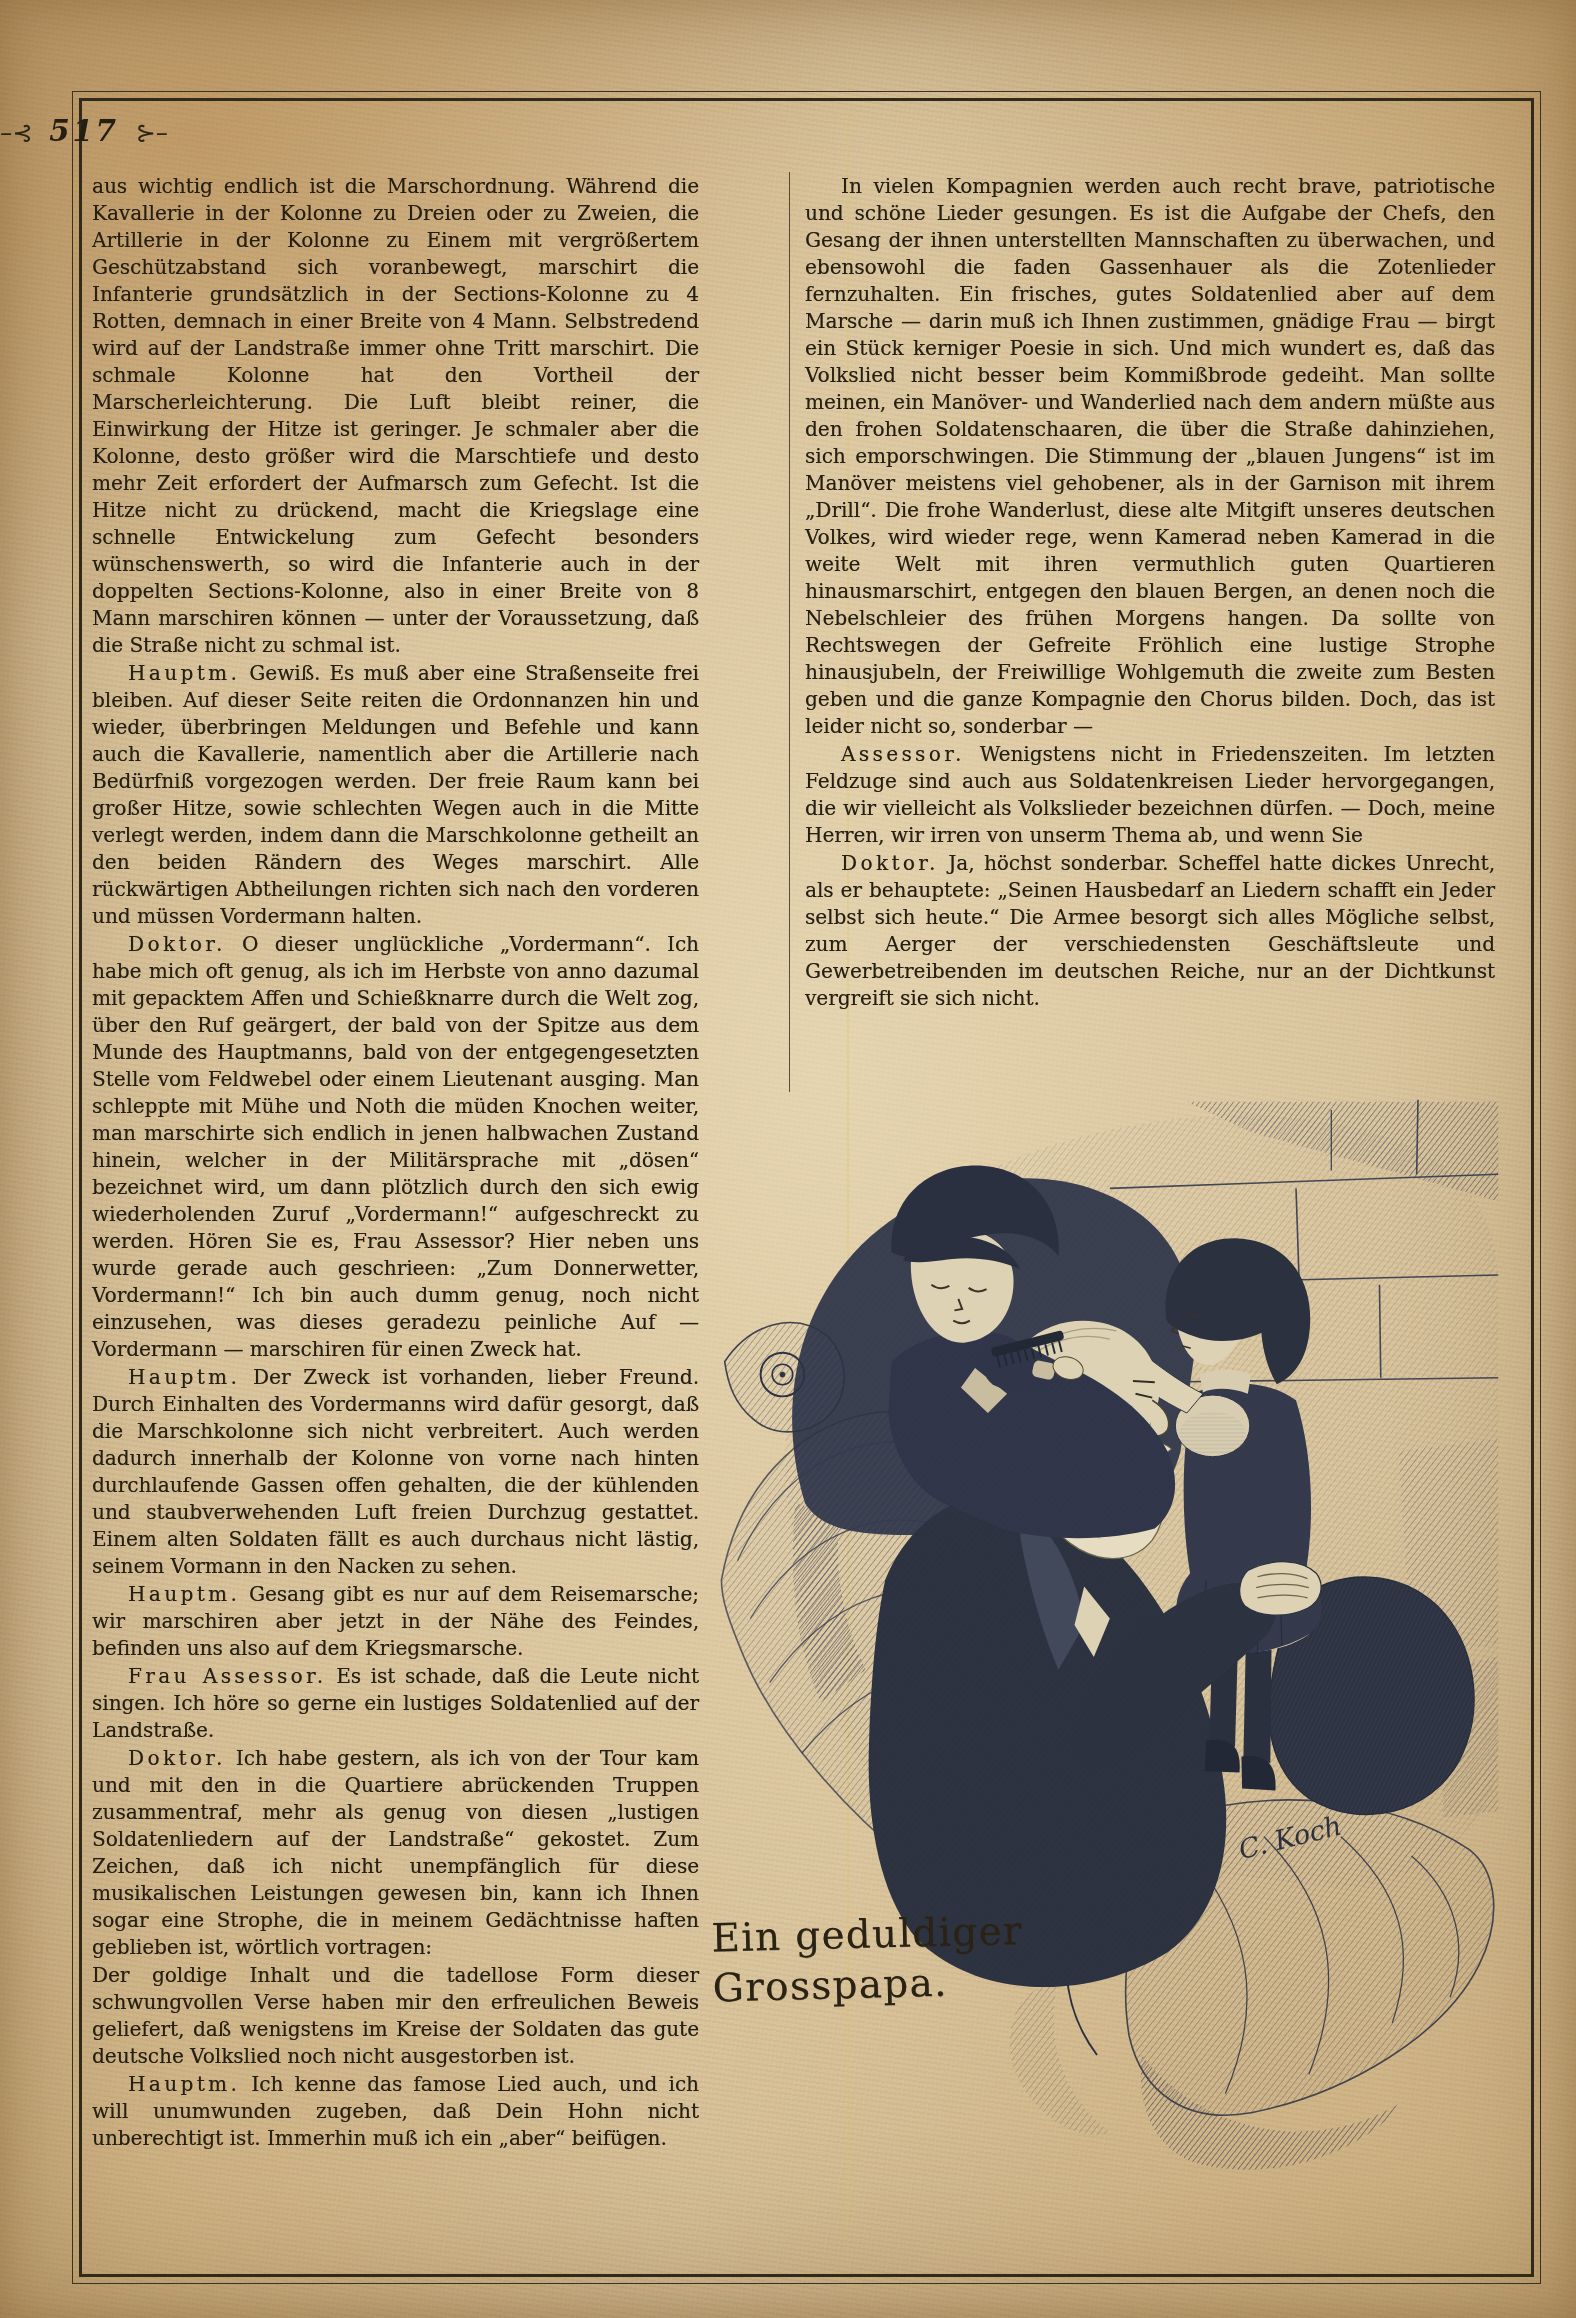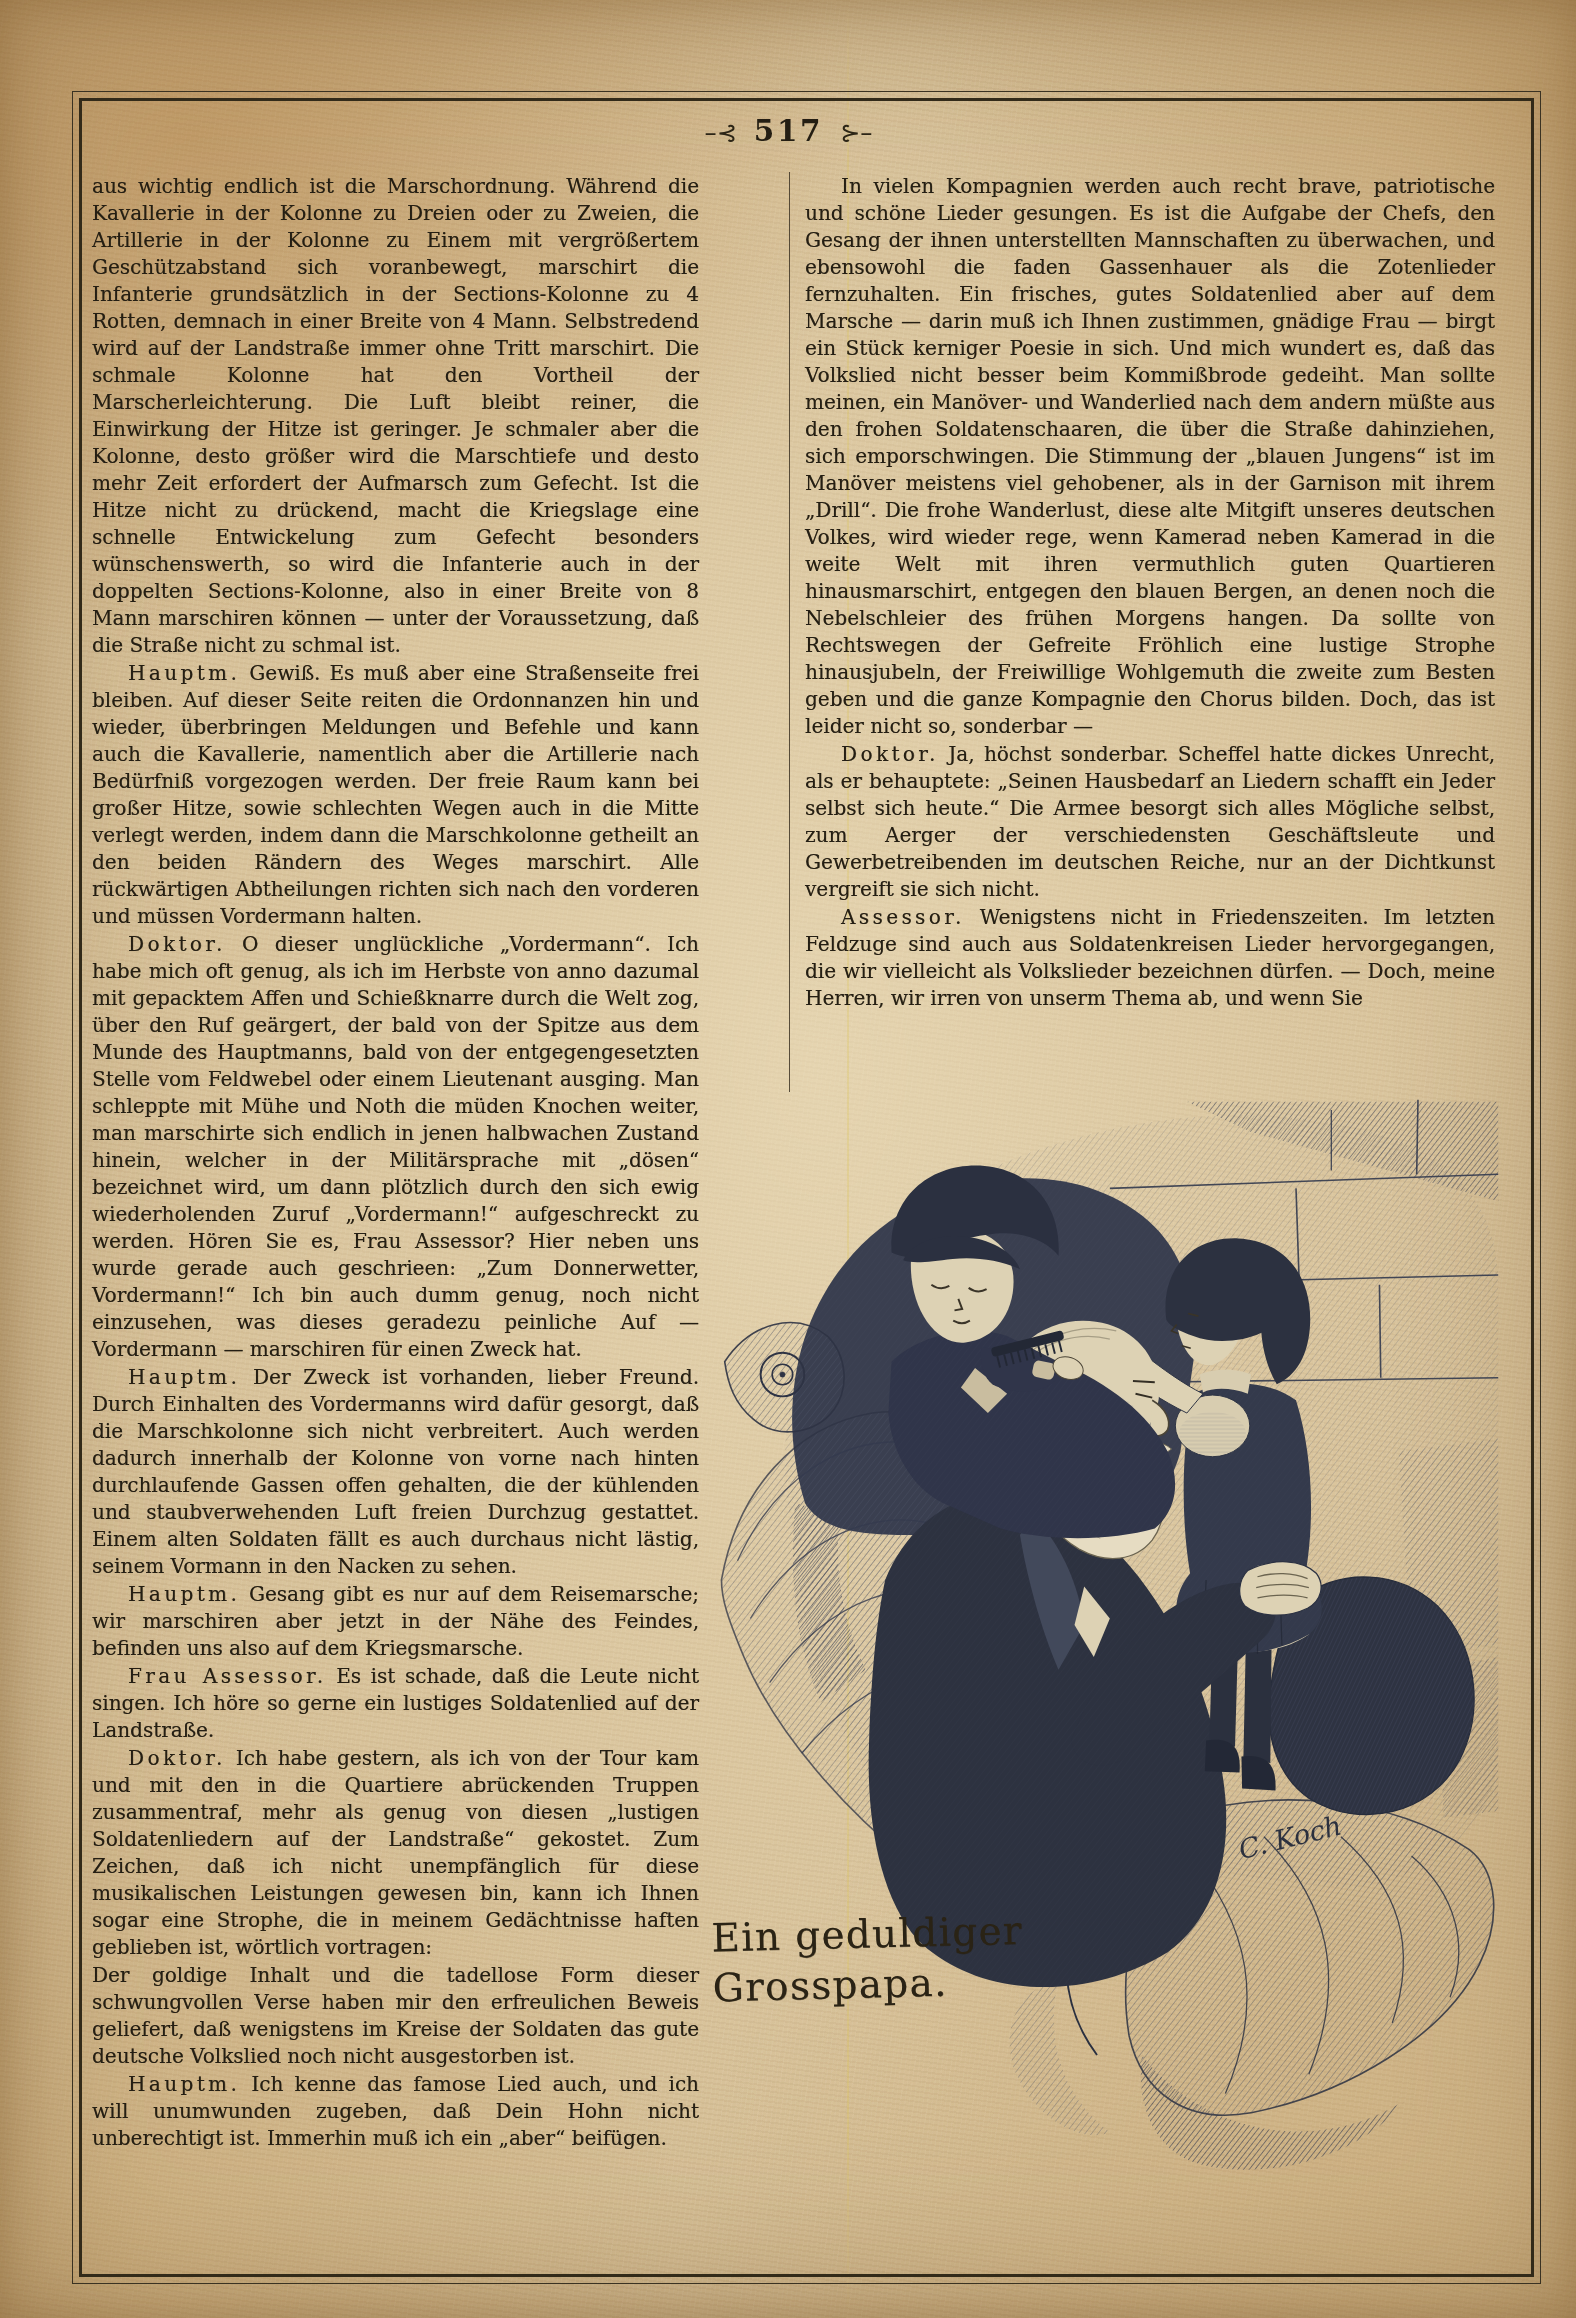--- a/index.html
+++ b/index.html
@@ -22,22 +22,23 @@
     background:linear-gradient(to bottom, transparent, rgba(219,196,84,.5) 8%, rgba(219,196,84,.5) 92%, transparent);
     opacity:.55; pointer-events:none;
   }
   .frame-outer {
     position:absolute; left:72px; top:91px; right:36px; bottom:35px;
     border:1.9px solid #3a3222;
   }
   .frame-inner { position:absolute; inset:5.8px; border:3.2px solid #322a19; }
   .page-header {
     position:absolute; top:113px; left:0; width:100%;
-    text-align:center; font-size:29.5px; color:#241e13;
+    font-size:29.5px; color:#241e13;
     letter-spacing:2.6px;
+    font-style:italic;
   }
   .page-header .orn { font-family:"DejaVu Sans", sans-serif; font-size:24.4px; color:#2c2516; letter-spacing:0; }
   .page-header .num { padding:0 16.7px; font-weight:bold; }
   .col { position:absolute; top:172px; overflow:hidden; }
   .col-left  { left:91px;  width:650px; height:2030px; }
   .col-right { left:804px; width:692px; height:944px; }
   .divider { position:absolute; left:789px; top:172px; width:1.3px; height:920px; background:#3d3425; opacity:.85; }
   .col p.para {
     margin:1px; text-align:justify; font-size:20px; line-height:27px;
     text-indent:36px; text-shadow:0.3px 0.3px 0.5px rgba(44,34,16,.55);
@@ -78,22 +79,22 @@
     <p class="para"><span class="speaker">Hauptm.</span> Der Zweck ist vorhanden, lieber Freund. Durch Einhalten des Vordermanns wird dafür gesorgt, daß die Marschkolonne sich nicht verbreitert. Auch werden dadurch innerhalb der Kolonne von vorne nach hinten durchlaufende Gassen offen gehalten, die der kühlenden und staubverwehenden Luft freien Durchzug gestattet. Einem alten Soldaten fällt es auch durchaus nicht lästig, seinem Vormann in den Nacken zu sehen.</p>
     <p class="para"><span class="speaker">Hauptm.</span> Gesang gibt es nur auf dem Reisemarsche; wir marschiren aber jetzt in der Nähe des Feindes, befinden uns also auf dem Kriegsmarsche.</p>
     <p class="para"><span class="speaker">Frau Assessor.</span> Es ist schade, daß die Leute nicht singen. Ich höre so gerne ein lustiges Soldatenlied auf der Landstraße.</p>
     <p class="para"><span class="speaker">Doktor.</span> Ich habe gestern, als ich von der Tour kam und mit den in die Quartiere abrückenden Truppen zusammentraf, mehr als genug von diesen „lustigen Soldatenliedern auf der Landstraße“ gekostet. Zum Zeichen, daß ich nicht unempfänglich für diese musikalischen Leistungen gewesen bin, kann ich Ihnen sogar eine Strophe, die in meinem Gedächtnisse haften geblieben ist, wörtlich vortragen:</p>
     <p class="para noindent">Der goldige Inhalt und die tadellose Form dieser schwungvollen Verse haben mir den erfreulichen Beweis geliefert, daß wenigstens im Kreise der Soldaten das gute deutsche Volkslied noch nicht ausgestorben ist.</p>
     <p class="para"><span class="speaker">Hauptm.</span> Ich kenne das famose Lied auch, und ich will unumwunden zugeben, daß Dein Hohn nicht unberechtigt ist. Immerhin muß ich ein „aber“ beifügen.</p>
   </div>
 
 <div class="col col-right" id="col-right">
     <p class="para">In vielen Kompagnien werden auch recht brave, patriotische und schöne Lieder gesungen. Es ist die Aufgabe der Chefs, den Gesang der ihnen unterstellten Mannschaften zu überwachen, und ebensowohl die faden Gassenhauer als die Zotenlieder fernzuhalten. Ein frisches, gutes Soldatenlied aber auf dem Marsche — darin muß ich Ihnen zustimmen, gnädige Frau — birgt ein Stück kerniger Poesie in sich. Und mich wundert es, daß das Volkslied nicht besser beim Kommißbrode gedeiht. Man sollte meinen, ein Manöver- und Wanderlied nach dem andern müßte aus den frohen Soldatenschaaren, die über die Straße dahinziehen, sich emporschwingen. Die Stimmung der „blauen Jungens“ ist im Manöver meistens viel gehobener, als in der Garnison mit ihrem „Drill“. Die frohe Wanderlust, diese alte Mitgift unseres deutschen Volkes, wird wieder rege, wenn Kamerad neben Kamerad in die weite Welt mit ihren vermuthlich guten Quartieren hinausmarschirt, entgegen den blauen Bergen, an denen noch die Nebelschleier des frühen Morgens hangen. Da sollte von Rechtswegen der Gefreite Fröhlich eine lustige Strophe hinausjubeln, der Freiwillige Wohlgemuth die zweite zum Besten geben und die ganze Kompagnie den Chorus bilden. Doch, das ist leider nicht so, sonderbar —</p>
+    <p class="para"><span class="speaker">Assessor.</span> Wenigstens nicht in Friedenszeiten. Im letzten Feldzuge sind auch aus Soldatenkreisen Lieder hervorgegangen, die wir vielleicht als Volkslieder bezeichnen dürfen. — Doch, meine Herren, wir irren von unserm Thema ab, und wenn Sie</p>
     <p class="para"><span class="speaker">Doktor.</span> Ja, höchst sonderbar. Scheffel hatte dickes Unrecht, als er behauptete: „Seinen Hausbedarf an Liedern schafft ein Jeder selbst sich heute.“ Die Armee besorgt sich alles Mögliche selbst, zum Aerger der verschiedensten Geschäftsleute und Gewerbetreibenden im deutschen Reiche, nur an der Dichtkunst vergreift sie sich nicht.</p>
-    <p class="para"><span class="speaker">Assessor.</span> Wenigstens nicht in Friedenszeiten. Im letzten Feldzuge sind auch aus Soldatenkreisen Lieder hervorgegangen, die wir vielleicht als Volkslieder bezeichnen dürfen. — Doch, meine Herren, wir irren von unserm Thema ab, und wenn Sie</p>
   </div>
 
 <div class="illustration">
   <svg width="805" height="1121" viewBox="0 0 1254 1746">
     <defs>
       <pattern id="pL" patternUnits="userSpaceOnUse" width="8" height="8" patternTransform="rotate(38)">
         <line x1="0" y1="0" x2="0" y2="8" stroke="#4a5063" stroke-width="1.3"></line>
       </pattern>
       <pattern id="pM" patternUnits="userSpaceOnUse" width="7" height="7" patternTransform="rotate(38)">
         <line x1="0" y1="0" x2="0" y2="7" stroke="#3a4052" stroke-width="2.2"></line>

